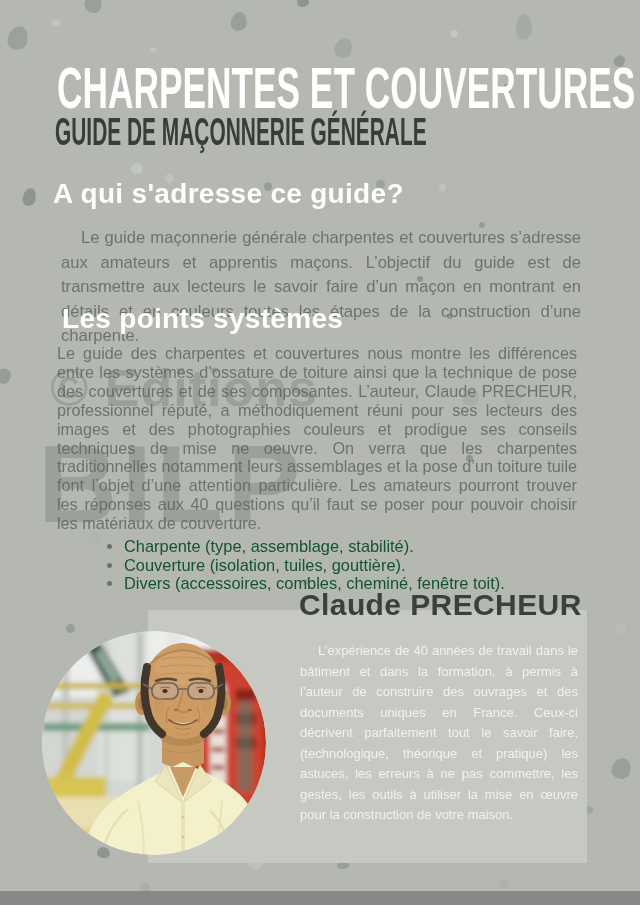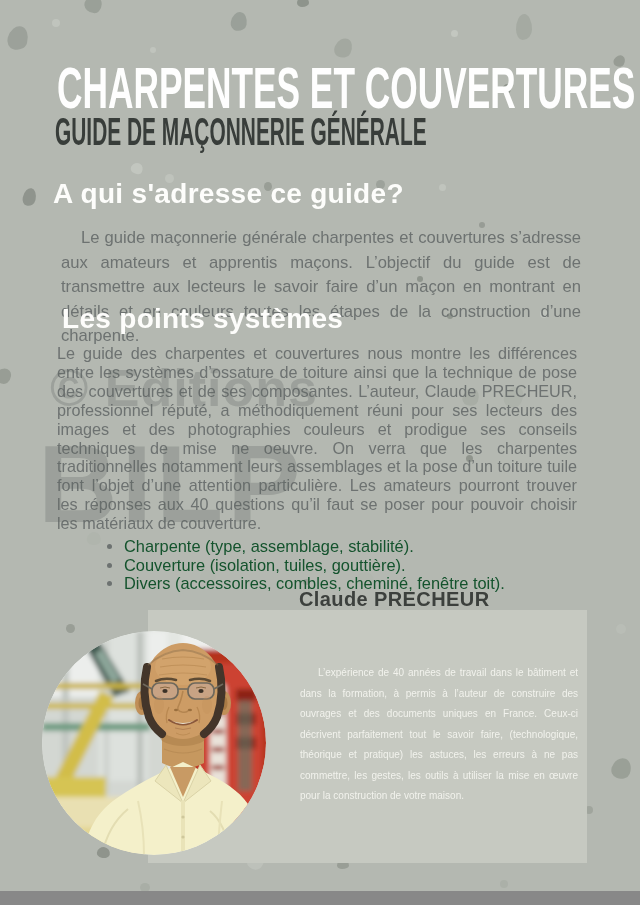--- a/index.html
+++ b/index.html
@@ -49,26 +49,26 @@
     color:#595f5d;opacity:0.26;font-weight:700;pointer-events:none;
   }
   .wm1{position:absolute;left:50px;top:362px;font-size:52px;line-height:1;letter-spacing:1px;}
   .wm2{position:absolute;left:38px;top:432px;font-size:110px;line-height:0.95;letter-spacing:4px;}
   .panel{
     position:absolute;left:148px;top:610px;width:439px;height:253px;
     background:#c6c9c1;z-index:2;
   }
   .author-name{
     position:absolute;left:299px;top:588px;z-index:6;
-    font-size:20px;font-weight:700;color:#3c403d;letter-spacing:0.4px;
+    font-size:30px;font-weight:700;color:#3c403d;letter-spacing:0.4px;
     white-space:nowrap;
   }
   .bio{
-    position:absolute;left:300px;top:663px;width:278px;z-index:6;
-    color:rgba(252,253,248,0.8);font-size:10px;line-height:20.5px;
+    position:absolute;left:300px;top:641px;width:278px;z-index:6;
+    color:rgba(252,253,248,0.8);font-size:13px;line-height:20.5px;
     text-align:justify;text-indent:18px;
   }
   .photo{
     position:absolute;left:42px;top:631px;width:224px;height:224px;z-index:7;
     border-radius:50%;overflow:hidden;
   }
 </style>
 </head>
 <body>
 

